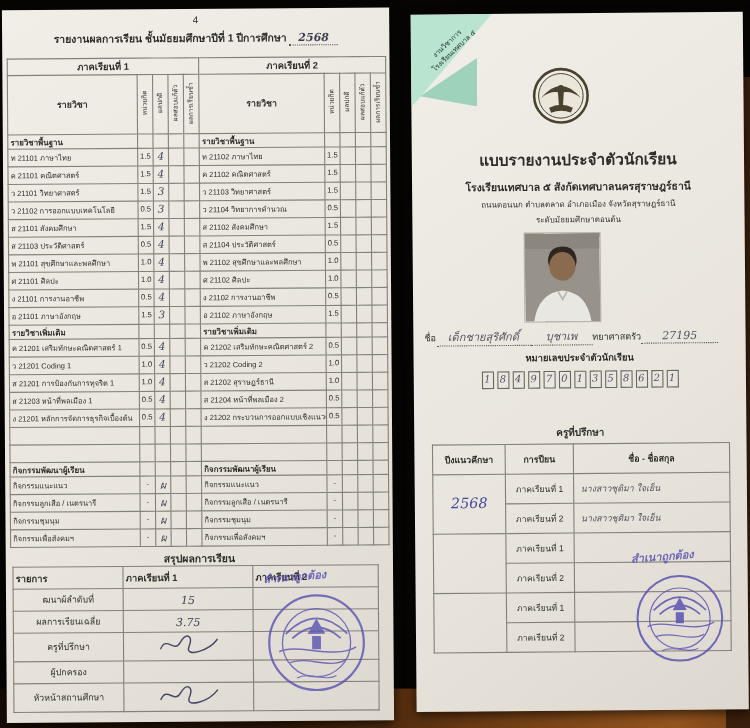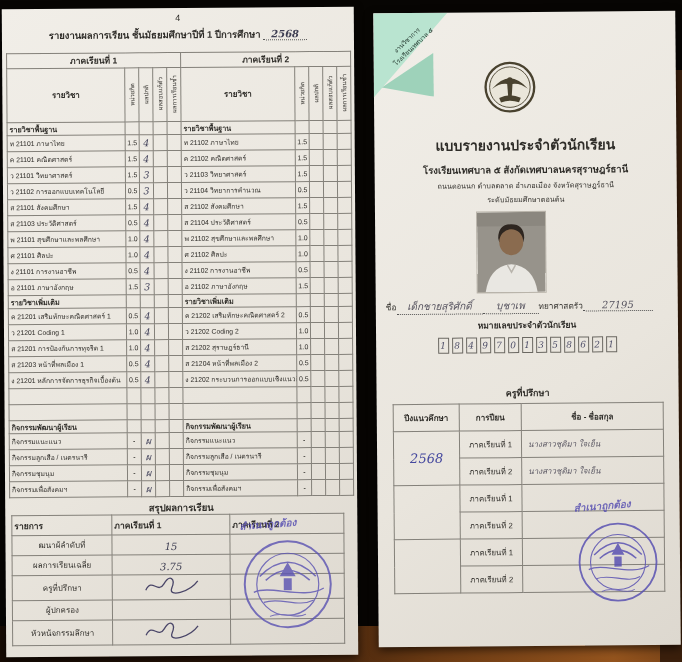--- a/index.html
+++ b/index.html
@@ -443,21 +443,21 @@
                 <path d="M6 15 C 12 2, 18 19, 24 9 S 36 3, 32 13 S 50 17, 58 6" fill="none" stroke="#4a4668" stroke-width="1.3"></path>
               </svg></td>
             <td class="scell"></td>
           </tr>
           <tr>
             <td class="slabel">ผู้ปกครอง</td>
             <td class="scell"></td>
             <td class="scell"></td>
           </tr>
           <tr>
-            <td class="slabel">หัวหน้จกรรมลึกษา</td>
+            <td class="slabel">หัวหน้าสถานศึกษา</td>
             <td class="scell"><svg class="sigwrap" width="64" height="20" viewBox="0 0 64 20">
                 <path d="M6 15 C 12 2, 18 19, 24 9 S 36 3, 32 13 S 50 17, 58 6" fill="none" stroke="#4a4668" stroke-width="1.3"></path>
               </svg></td>
             <td class="scell"></td>
           </tr>
         </tbody>
     </table>
 
     <div class="stamp" style="left:234px;top:508px;">
       <div class="stamp-text">สำเนาถูกต้อง</div>

